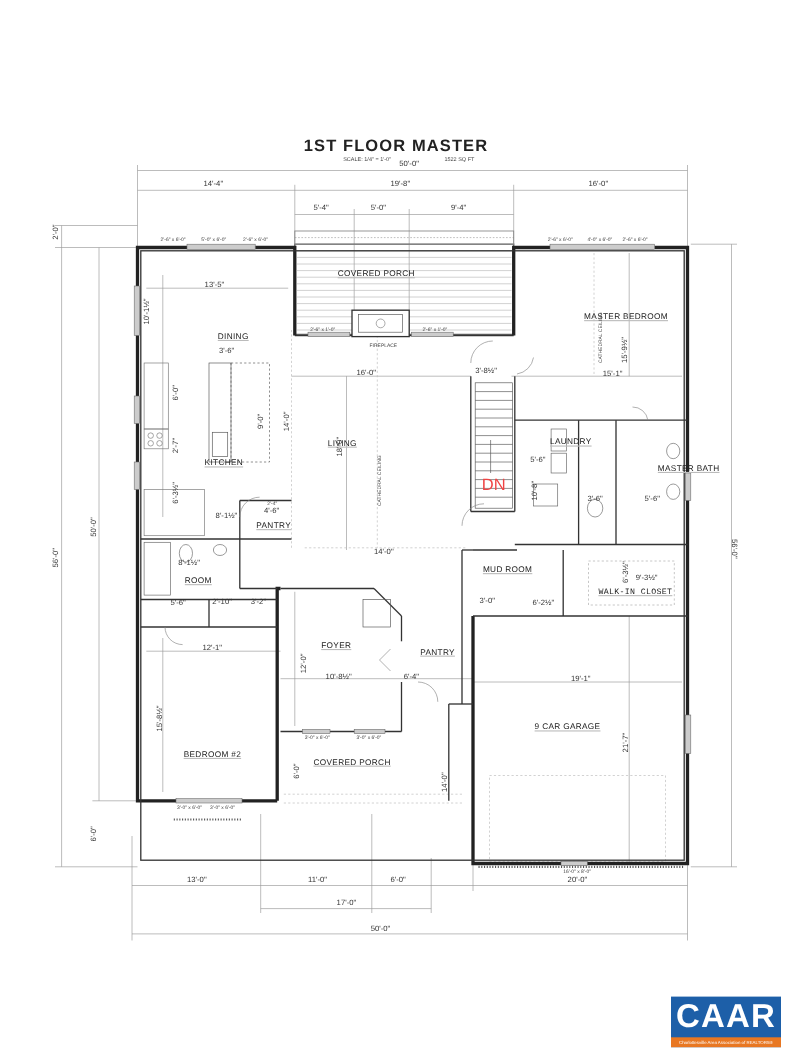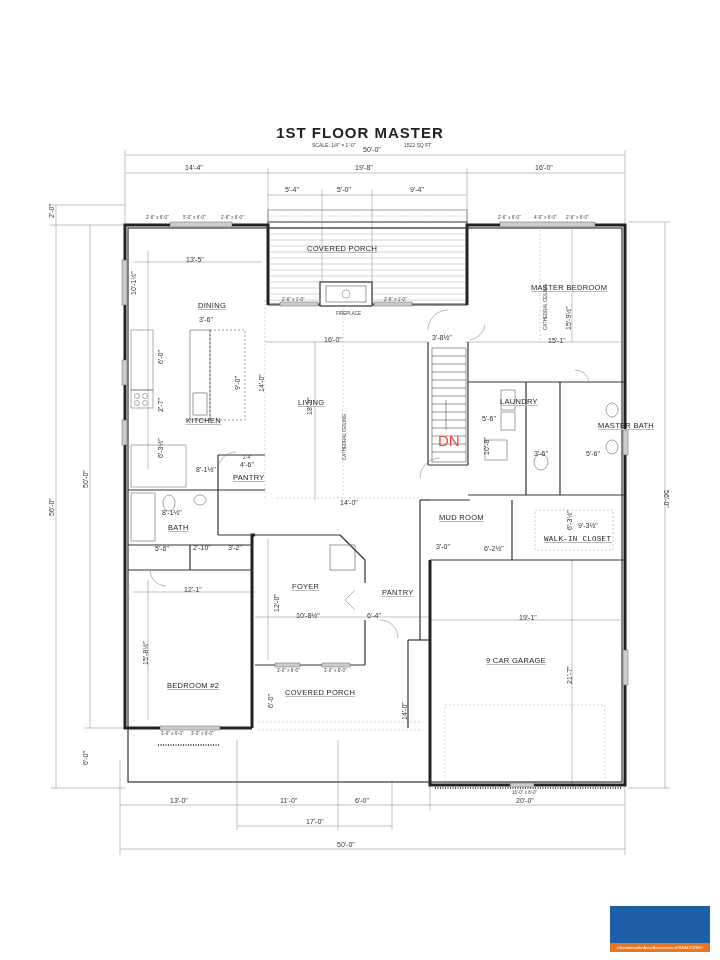--- a/index.html
+++ b/index.html
@@ -286,21 +286,21 @@
 <div class="dim" style="left:586px;top:450px;">5'-6"</div>
 
 <div class="lbl" style="left:544px;top:535px;font-family:Liberation Mono, monospace;">WALK-IN CLOSET</div>
 <div class="dim" style="left:578px;top:522px;">9'-3½"</div>
 <div class="vdim" style="left:566px;top:530px;">6'-3½"</div>
 
 <div class="lbl" style="left:439px;top:513px;">MUD ROOM</div>
 <div class="dim" style="left:436px;top:543px;">3'-0"</div>
 <div class="dim" style="left:484px;top:545px;">6'-2½"</div>
 
-<div class="lbl" style="left:168px;top:523px;">BATH</div>
+<div class="lbl" style="left:168px;top:523px;">ROOM</div>
 <div class="dim" style="left:162px;top:509px;">8'-1½"</div>
 <div class="dim" style="left:193px;top:544px;">2'-10"</div>
 <div class="dim" style="left:228px;top:544px;">3'-2"</div>
 <div class="dim" style="left:155px;top:545px;">5'-6"</div>
 
 <div class="lbl" style="left:292px;top:582px;">FOYER</div>
 <div class="dim" style="left:296px;top:612px;">10'-8½"</div>
 <div class="vdim" style="left:273px;top:612px;">12'-0"</div>
 
 <div class="lbl" style="left:382px;top:588px;">PANTRY</div>
@@ -331,14 +331,15 @@
 <div class="dim" style="left:306px;top:818px;">17'-0"</div>
 <div class="dim" style="left:337px;top:841px;">50'-0"</div>
 
 <div class="vdim" style="left:48px;top:218px;">2'-0"</div>
 <div class="vdim" style="left:48px;top:516px;">56'-0"</div>
 <div class="vdim" style="left:82px;top:488px;">50'-0"</div>
 <div class="vdim" style="left:82px;top:765px;">6'-0"</div>
 <div class="vdim-r" style="left:670px;top:490px;">56'-0"</div>
 
 <div class="logo">
+  <div class="logo-text">CAAR</div>
   <div class="logo-bar">Charlottesville Area Association of REALTORS®</div>
 </div>
 
 </body></html>

